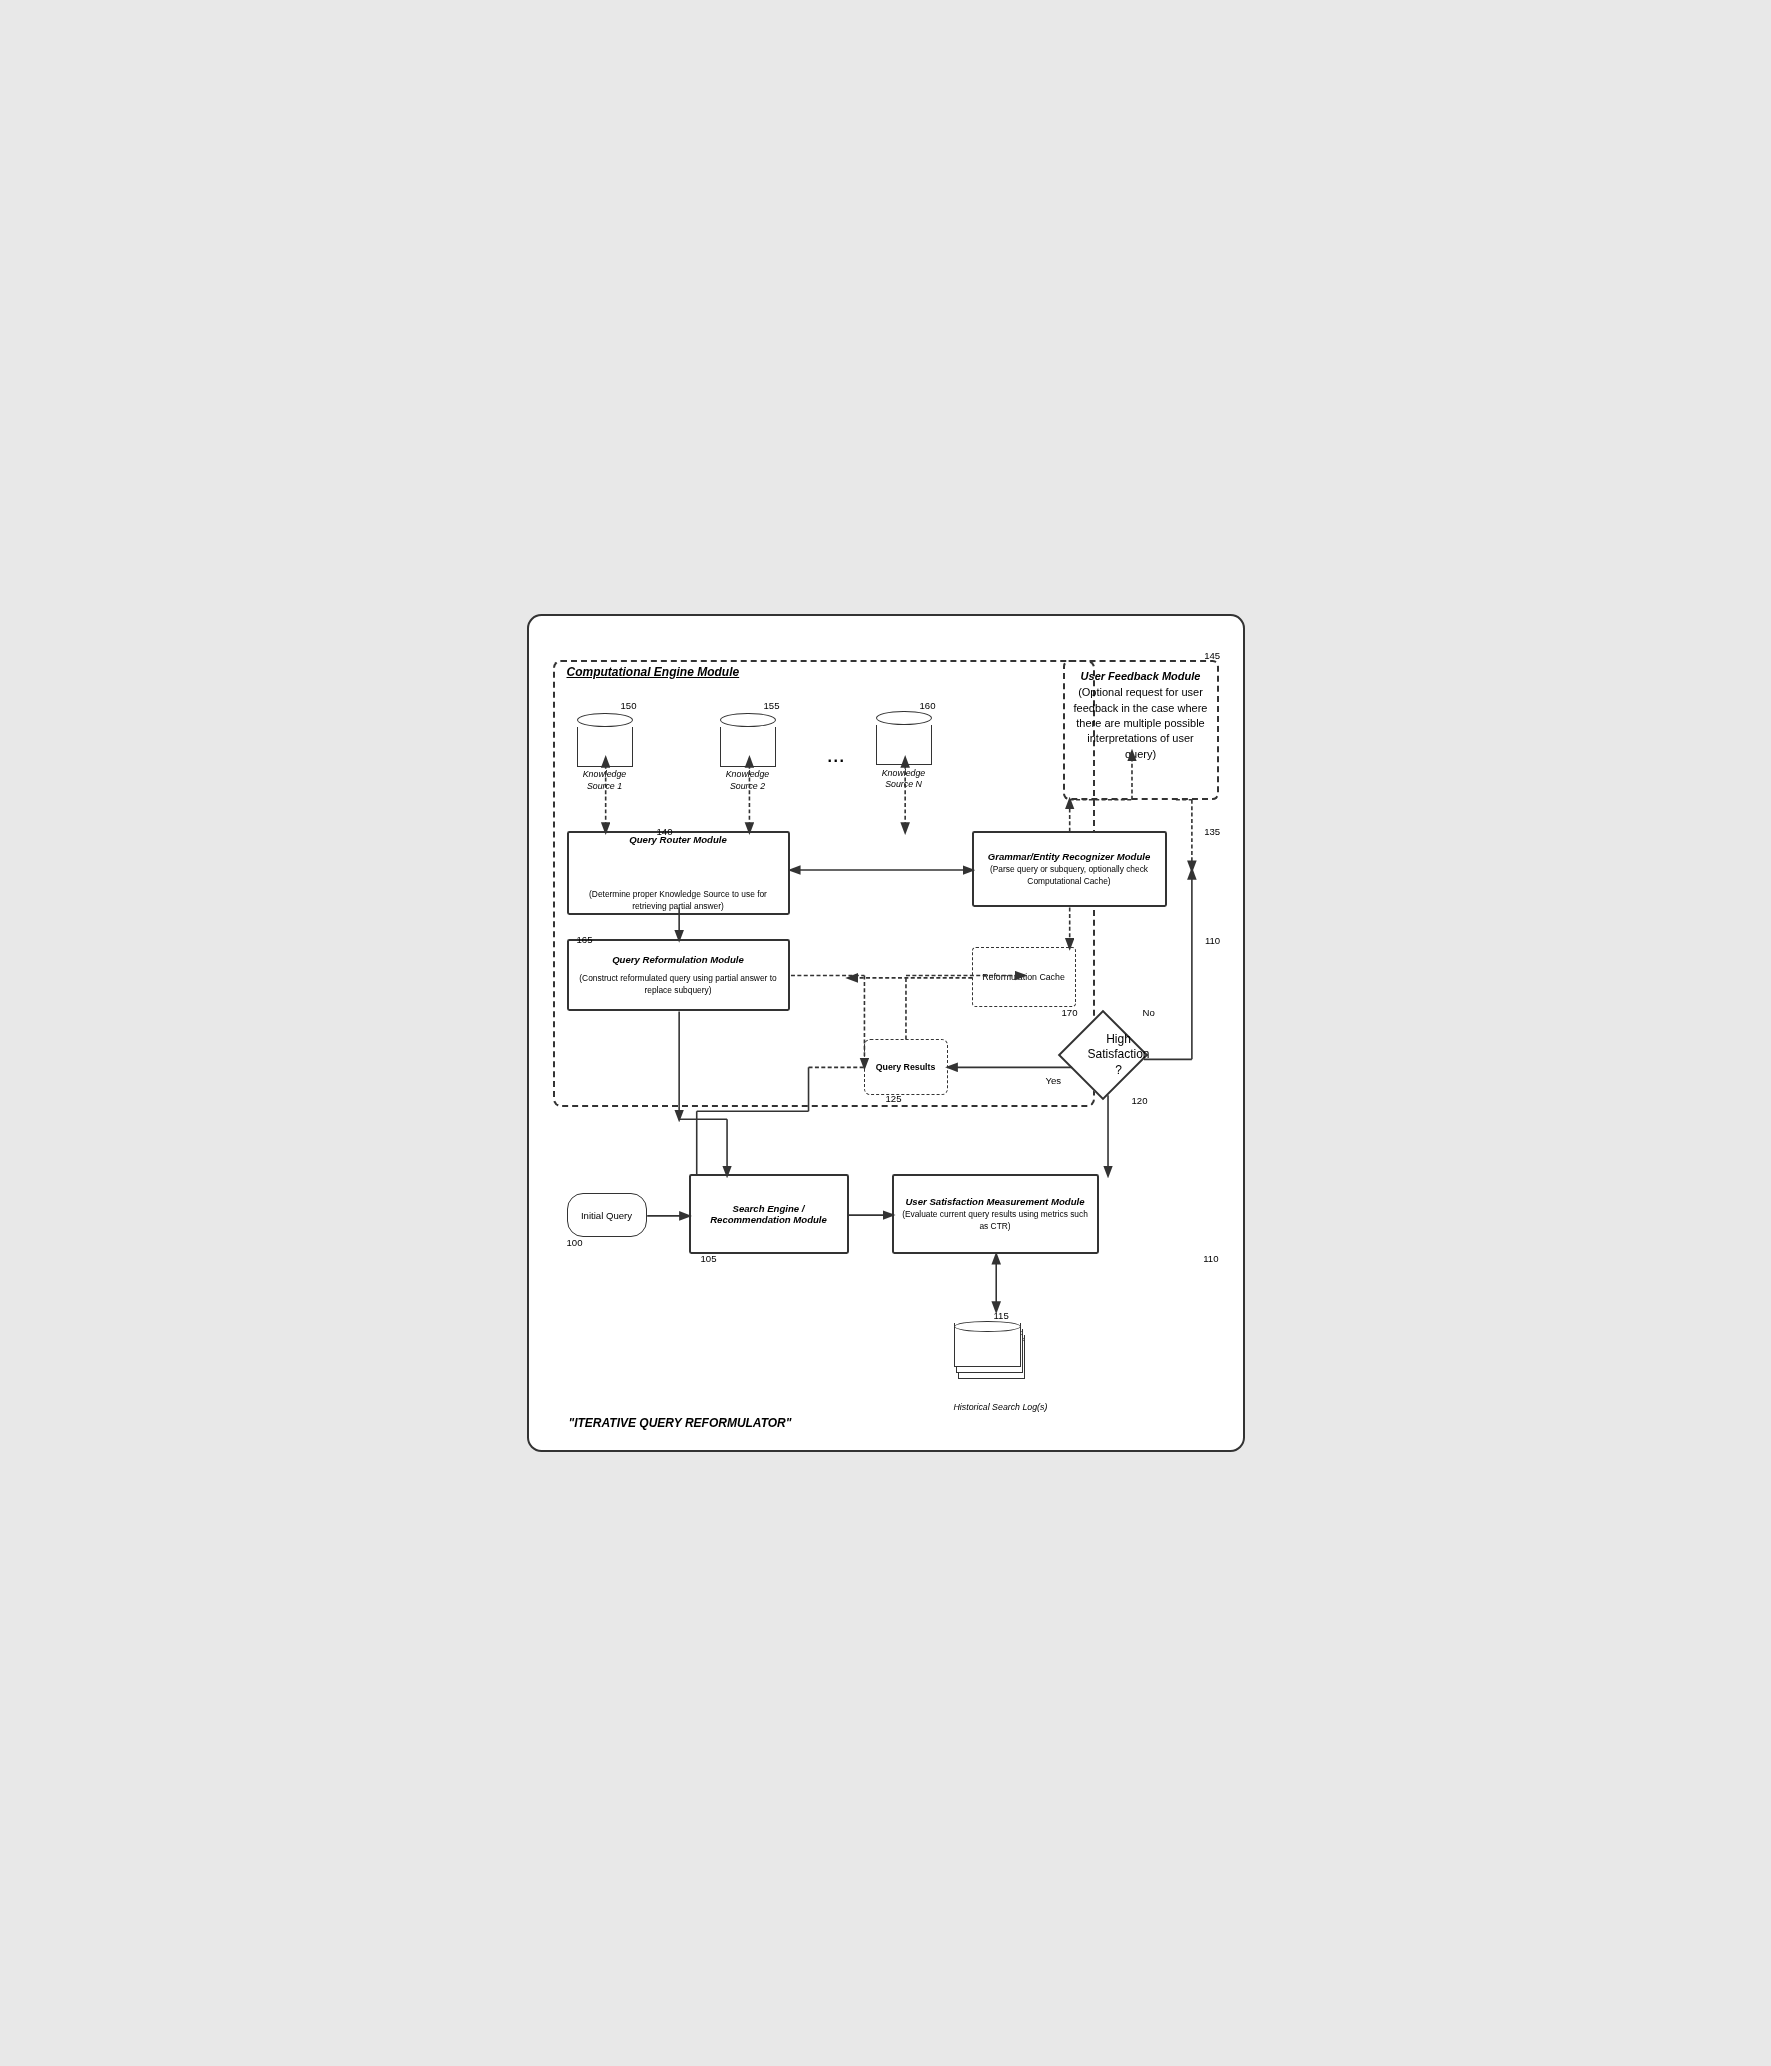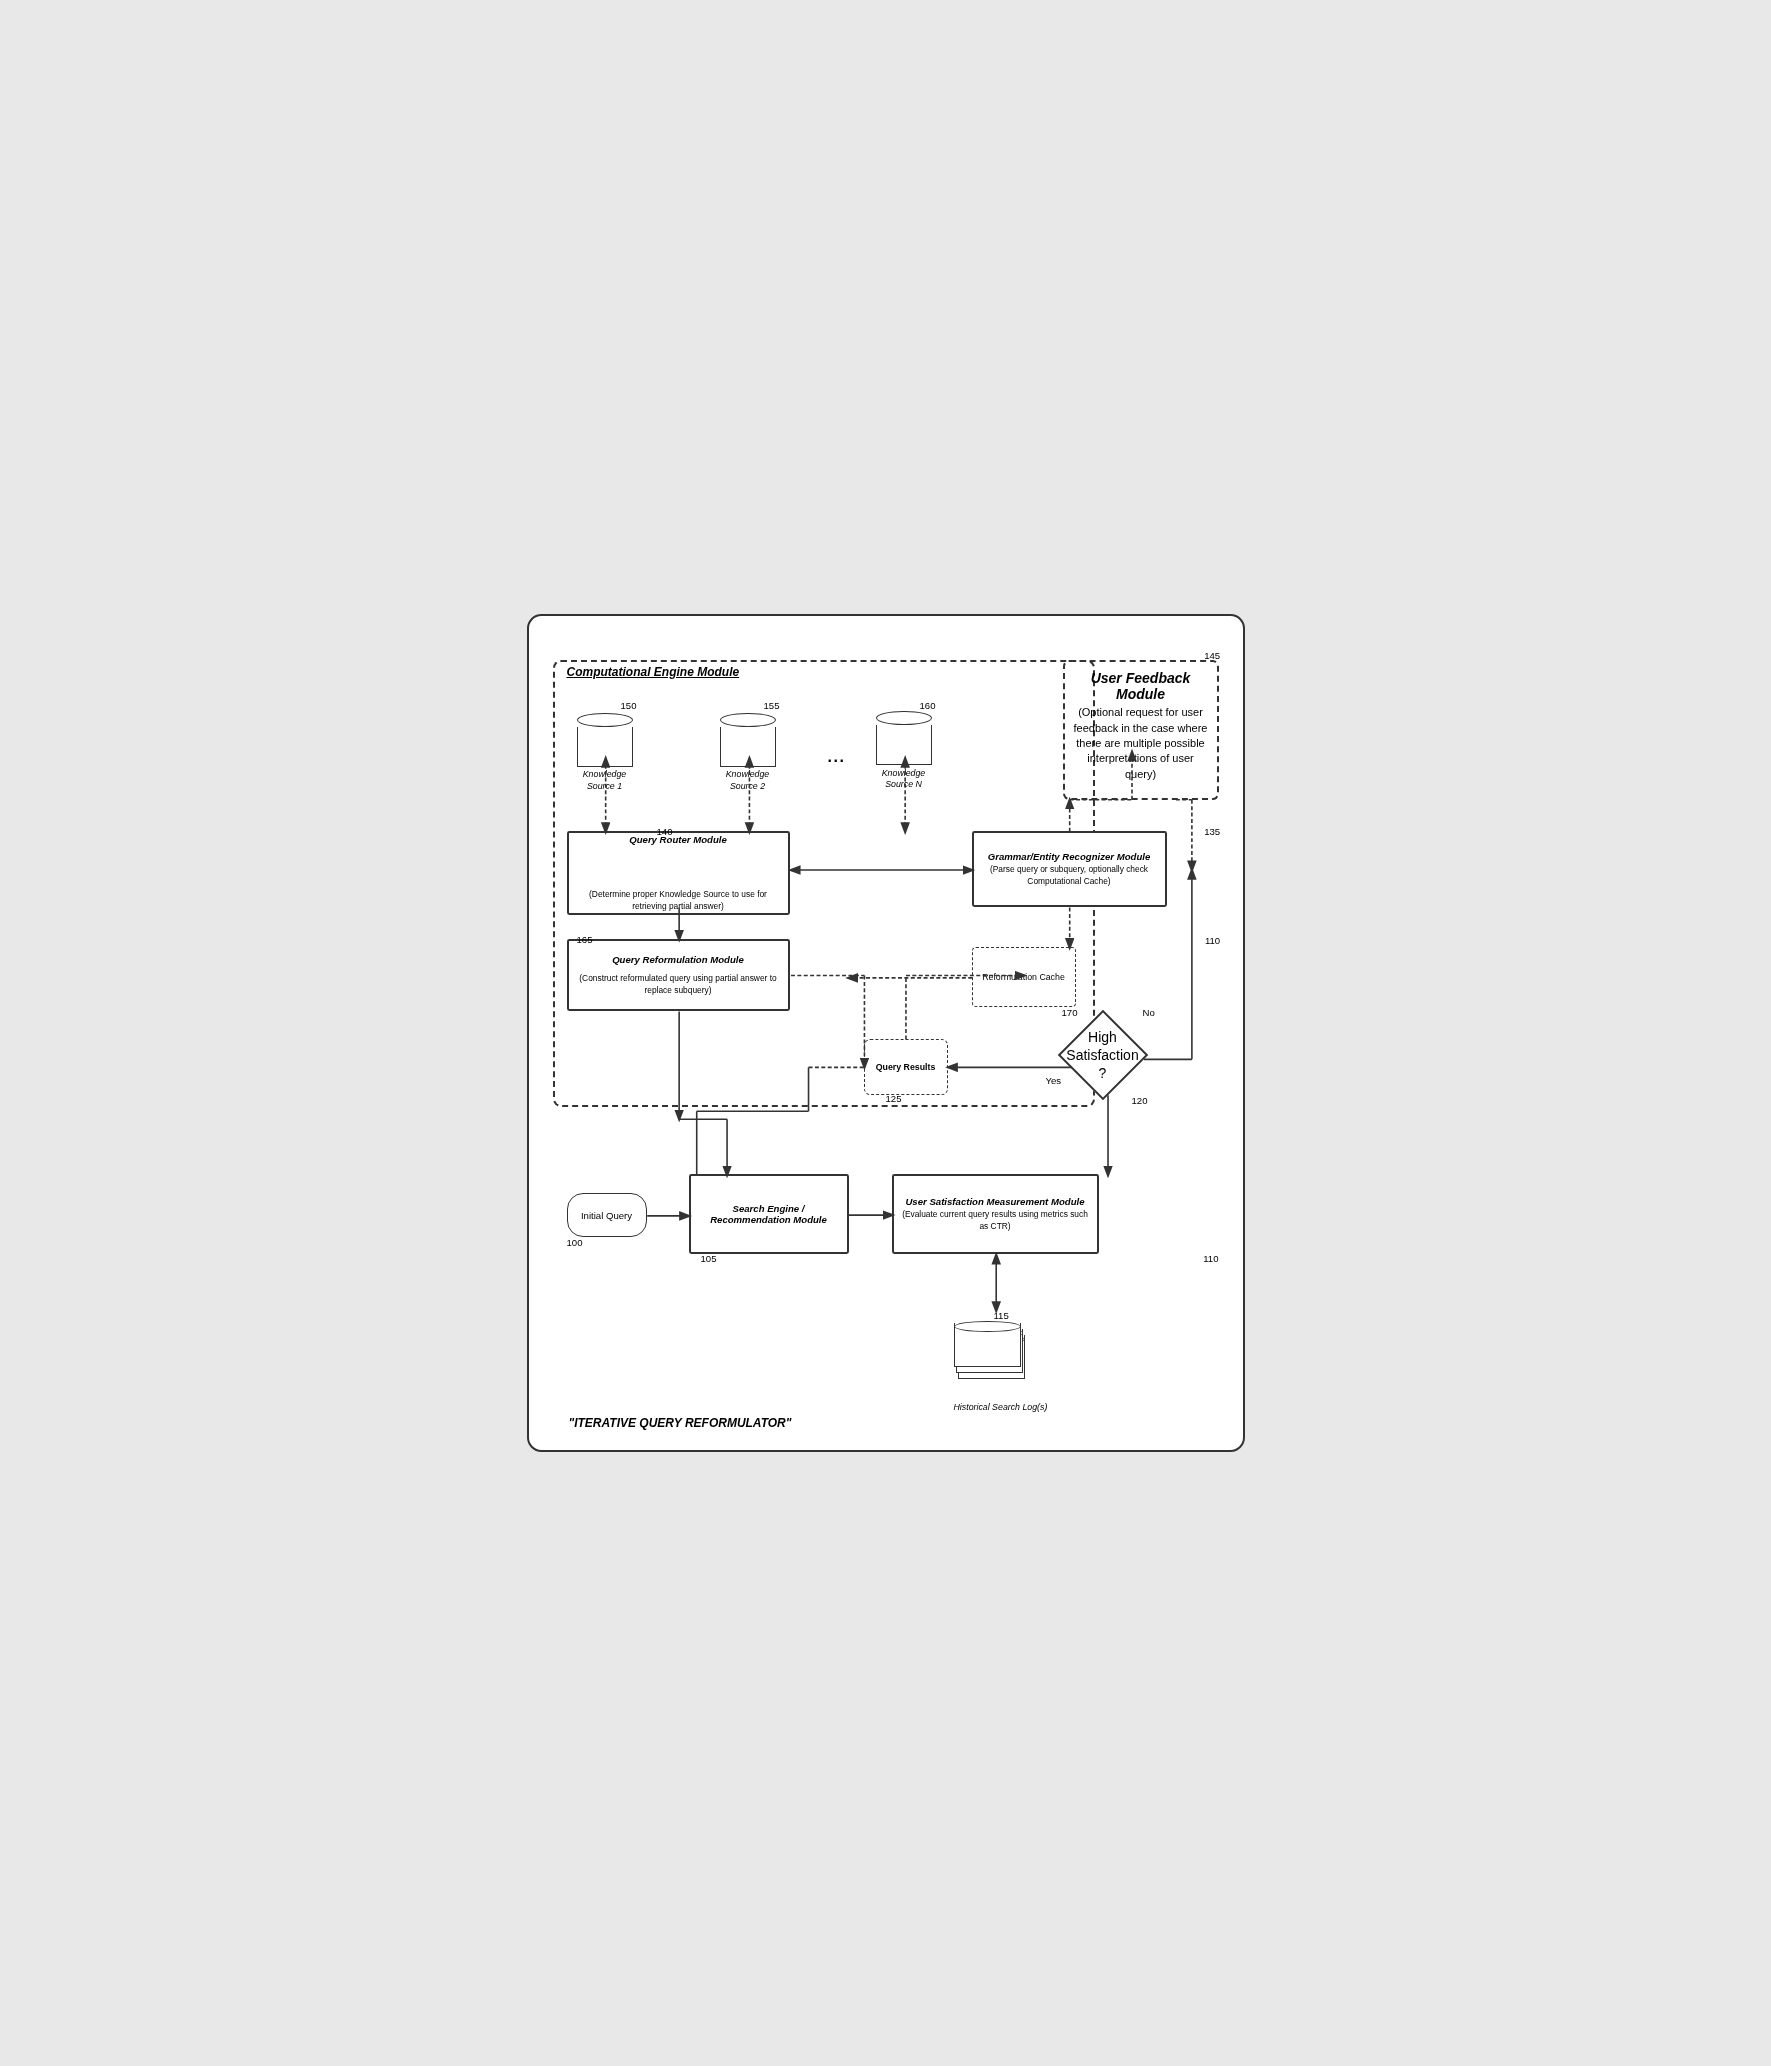--- a/index.html
+++ b/index.html
@@ -41,21 +41,21 @@
       right: 24px;
       width: 156px;
       height: 140px;
       padding: 8px;
       text-align: center;
     }
 
     .module-label {
       font-style: italic;
       font-weight: bold;
-      font-size: 14px;
+      font-size: 11px;
     }
     .module-desc {
       font-size: 11px;
       margin-top: 3.2px;
       line-height: 1.4;
     }
 
     
     .ref-num {
       font-size: 9.6px;
@@ -138,25 +138,25 @@
       left: 0;
     }
     .diamond-label {
       position: absolute;
       width: 64px;
       height: 64px;
       display: flex;
       align-items: center;
       justify-content: center;
       text-align: center;
-      font-size: 14px;
+      font-size: 12px;
       line-height: 1.3;
       z-index: 2;
       top: 0;
-      left: 0;
+      left: 16px;
     }
 
     
     .rounded-box {
       position: absolute;
       border: 1.6px solid #333;
       border-radius: 16px;
       background: white;
       display: flex;
       align-items: center;

